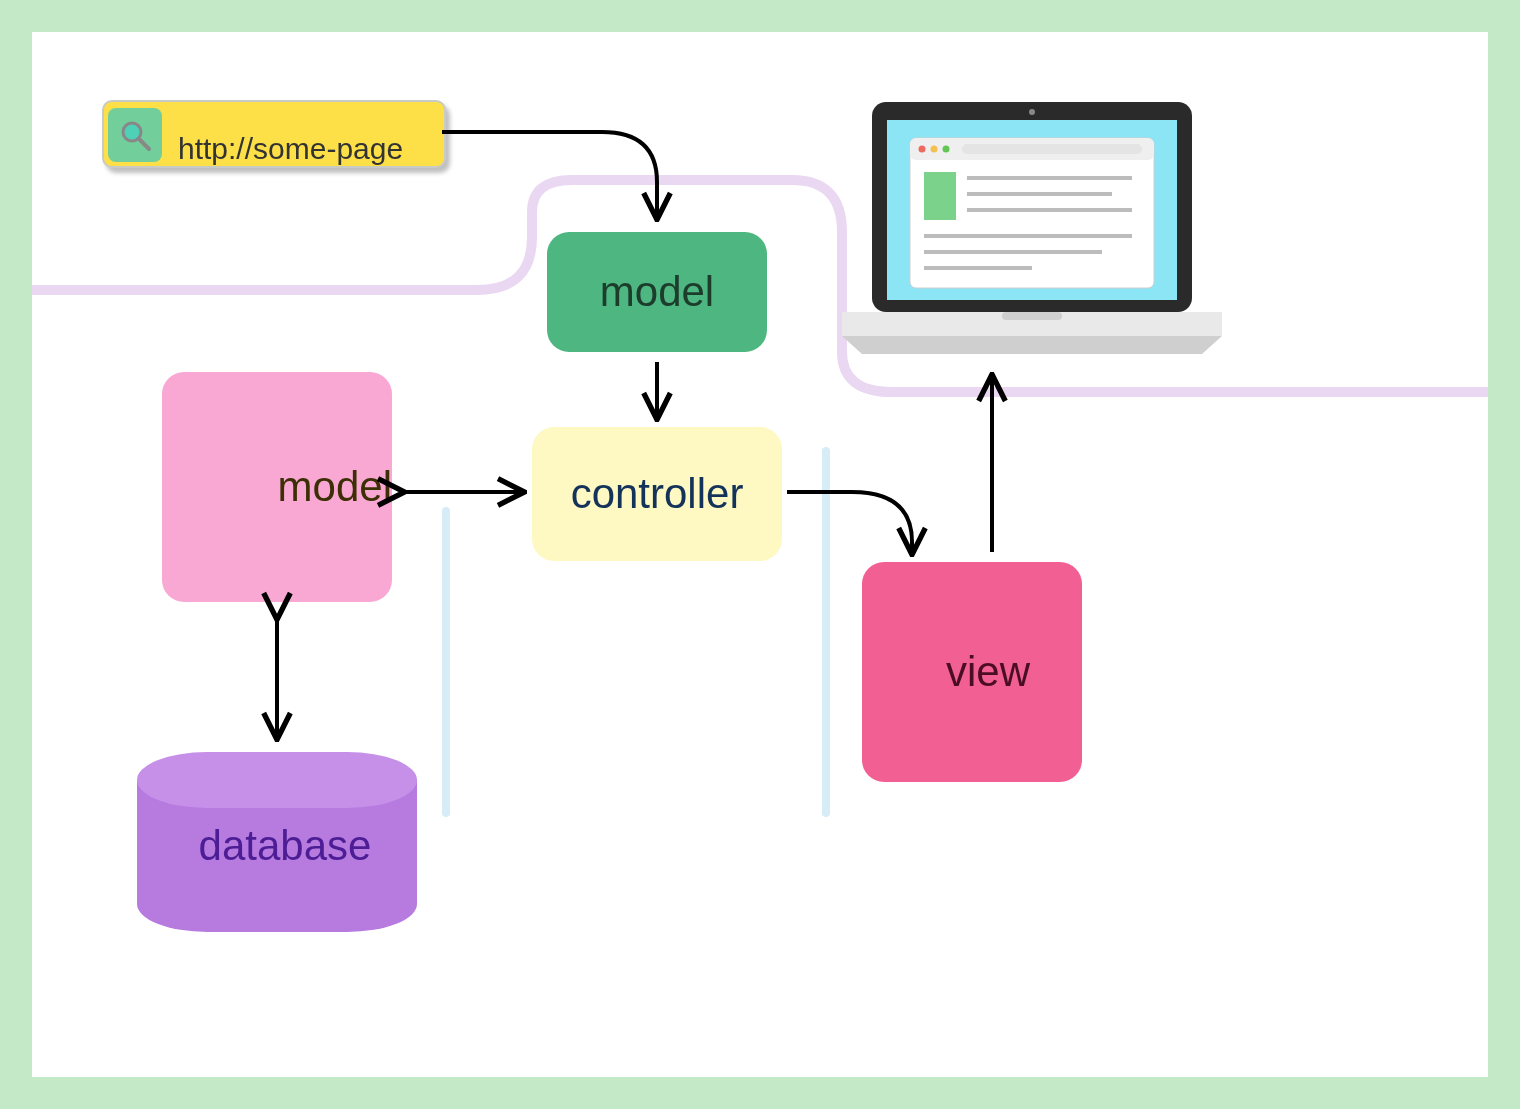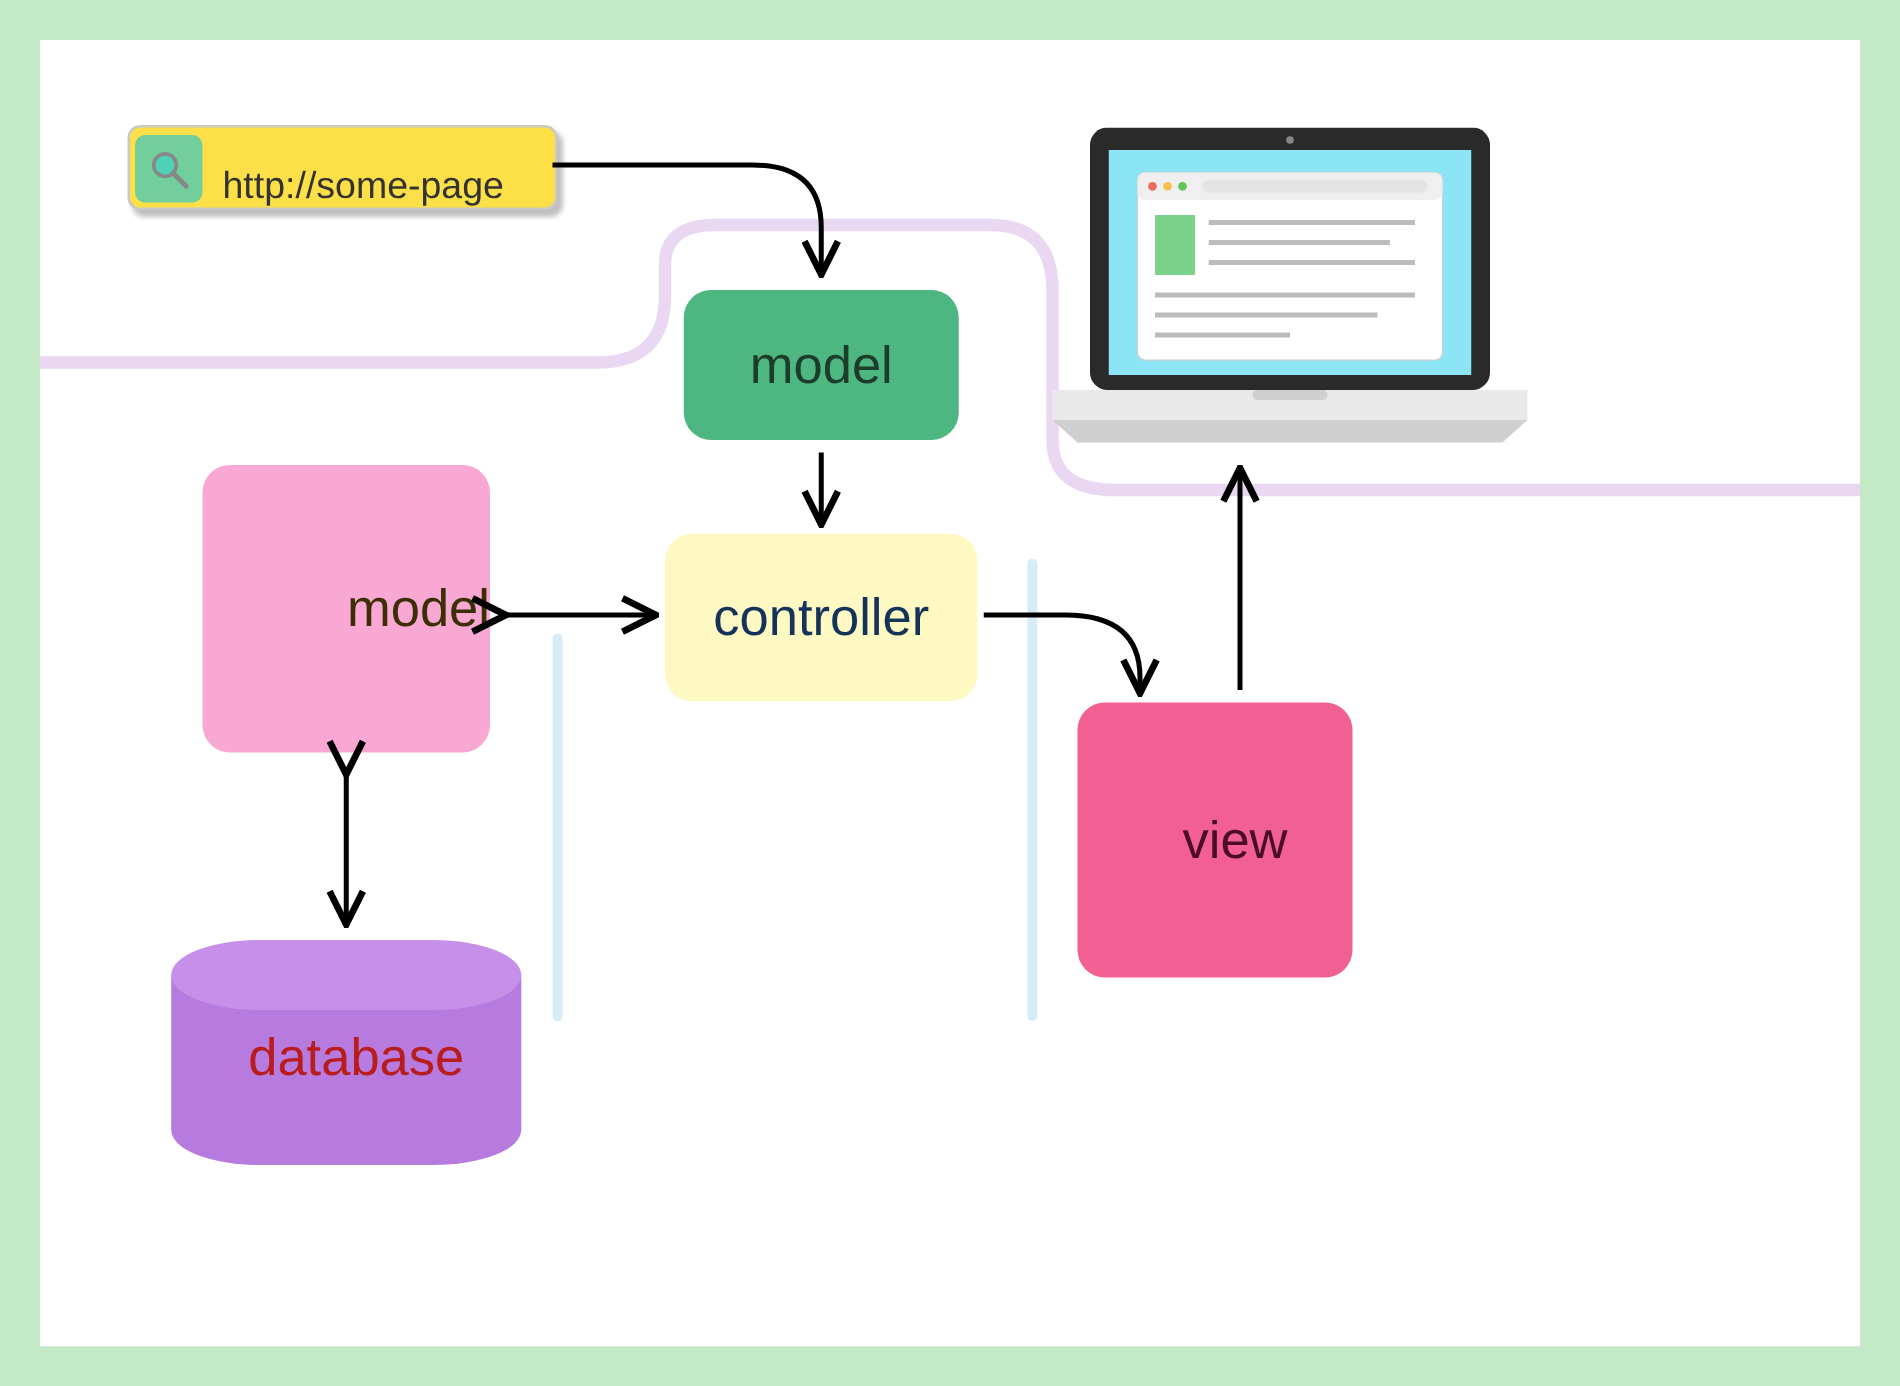--- a/index.html
+++ b/index.html
@@ -132,21 +132,21 @@
     height: 56px;
     background: #b77be0;
     border-radius: 50% / 100%;
   }
   .db-label {
     position: absolute;
     left: 0; right: 0;
     top: 70px;
     text-align: center;
     font-size: 42px;
-    color: #b91c1c;
+    color: #4c1d95;
     margin-left: 16px;
   }
 
   
   .vline {
     position: absolute;
     width: 8px;
     background: #d6ecf6;
     border-radius: 4px;
   }

